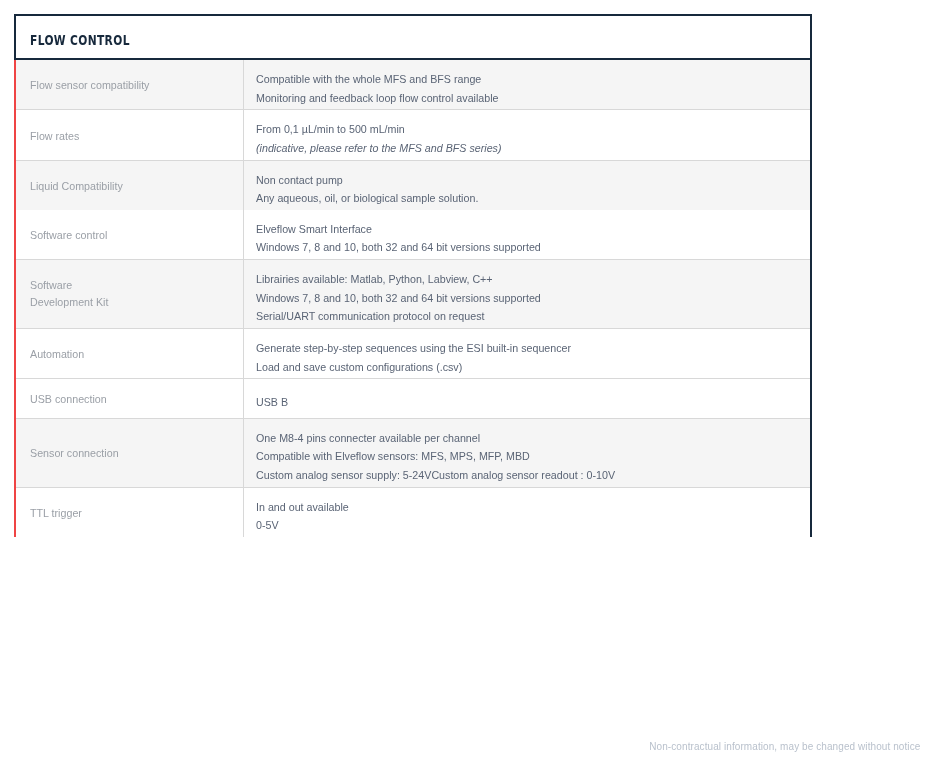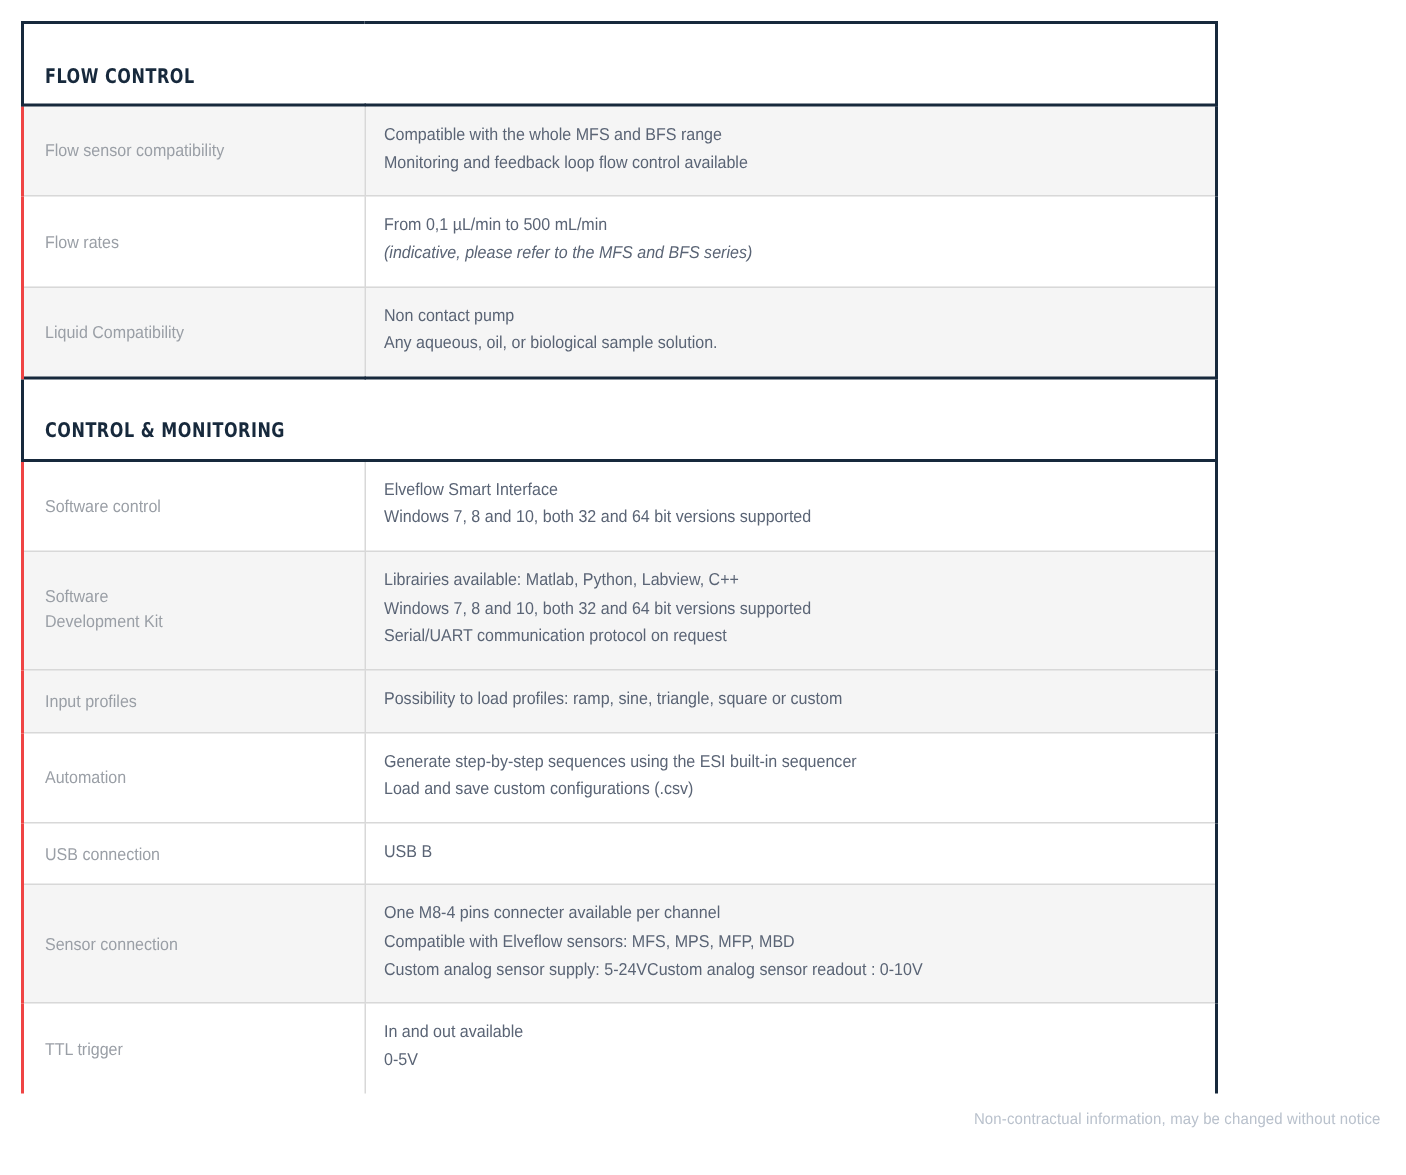--- a/index.html
+++ b/index.html
@@ -36,21 +36,21 @@
   }
 
   
   .section-row > td {
     border-top: 2px solid #17293c;
     border-bottom: 2px solid #17293c;
     border-left: 2px solid #17293c;
     border-right: 2px solid #17293c;
     background: #ffffff;
     height: 37px;
-    padding: 16px 0 0 14px;
+    padding: 5px 0 0 14px;
   }
   .section-title {
     font-family: "Liberation Sans Narrow", "DejaVu Sans Condensed", "Liberation Sans", sans-serif;
     font-weight: bold;
     font-size: 13.5px;
     letter-spacing: 0.4px;
     color: #17293c;
     text-transform: uppercase;
     transform: scaleX(0.88);
     transform-origin: left center;
@@ -66,21 +66,21 @@
     background: #f5f5f5;
   }
   .data-row > td.cell-label {
     border-left: 2px solid #ef4444;
     border-right: 1px solid #d8d8d8;
     padding: 10px 10px 10px 14px;
     width: 228px;
   }
   .data-row > td.cell-value {
     border-right: 2px solid #17293c;
-    padding: 10px 12px 12px 12px;
+    padding: 10px 12px 2px 12px;
   }
   .data-row.last-in-section > td {
     border-bottom: none;
   }
 
   .label-text {
     font-size: 11.5px;
     color: #9a9fa6;
     line-height: 1.45;
     transform: scaleX(0.93);
@@ -150,51 +150,40 @@
         </tr>
         <tr class="data-row alt last-in-section">
           <td class="cell-label"><span class="label-text">Liquid Compatibility</span></td>
           <td class="cell-value">
             <div class="value-text">
               <span class="value-line">Non contact pump</span>
               <span class="value-line">Any aqueous, oil, or biological sample solution.</span>
             </div>
           </td>
         </tr>
-        <tr class="section-row">
-          <td colspan="2"><span class="section-title">CONTROL &amp; MONITORING</span></td>
-        </tr>
         <tr class="data-row">
           <td class="cell-label"><span class="label-text">Software control</span></td>
           <td class="cell-value">
             <div class="value-text">
               <span class="value-line">Elveflow Smart Interface</span>
               <span class="value-line">Windows 7, 8 and 10, both 32 and 64 bit versions supported</span>
             </div>
           </td>
         </tr>
         <tr class="data-row alt">
           <td class="cell-label"><span class="label-text">Software
 Development Kit</span></td>
           <td class="cell-value">
             <div class="value-text">
               <span class="value-line">Librairies available: Matlab, Python, Labview, C++</span>
               <span class="value-line">Windows 7, 8 and 10, both 32 and 64 bit versions supported</span>
               <span class="value-line">Serial/UART communication protocol on request</span>
             </div>
           </td>
         </tr>
-        <tr class="data-row alt">
-          <td class="cell-label"><span class="label-text">Input profiles</span></td>
-          <td class="cell-value">
-            <div class="value-text">
-              <span class="value-line">Possibility to load profiles: ramp, sine, triangle, square or custom</span>
-            </div>
-          </td>
-        </tr>
         <tr class="data-row">
           <td class="cell-label"><span class="label-text">Automation</span></td>
           <td class="cell-value">
             <div class="value-text">
               <span class="value-line">Generate step-by-step sequences using the ESI built-in sequencer</span>
               <span class="value-line">Load and save custom configurations (.csv)</span>
             </div>
           </td>
         </tr>
         <tr class="data-row">

